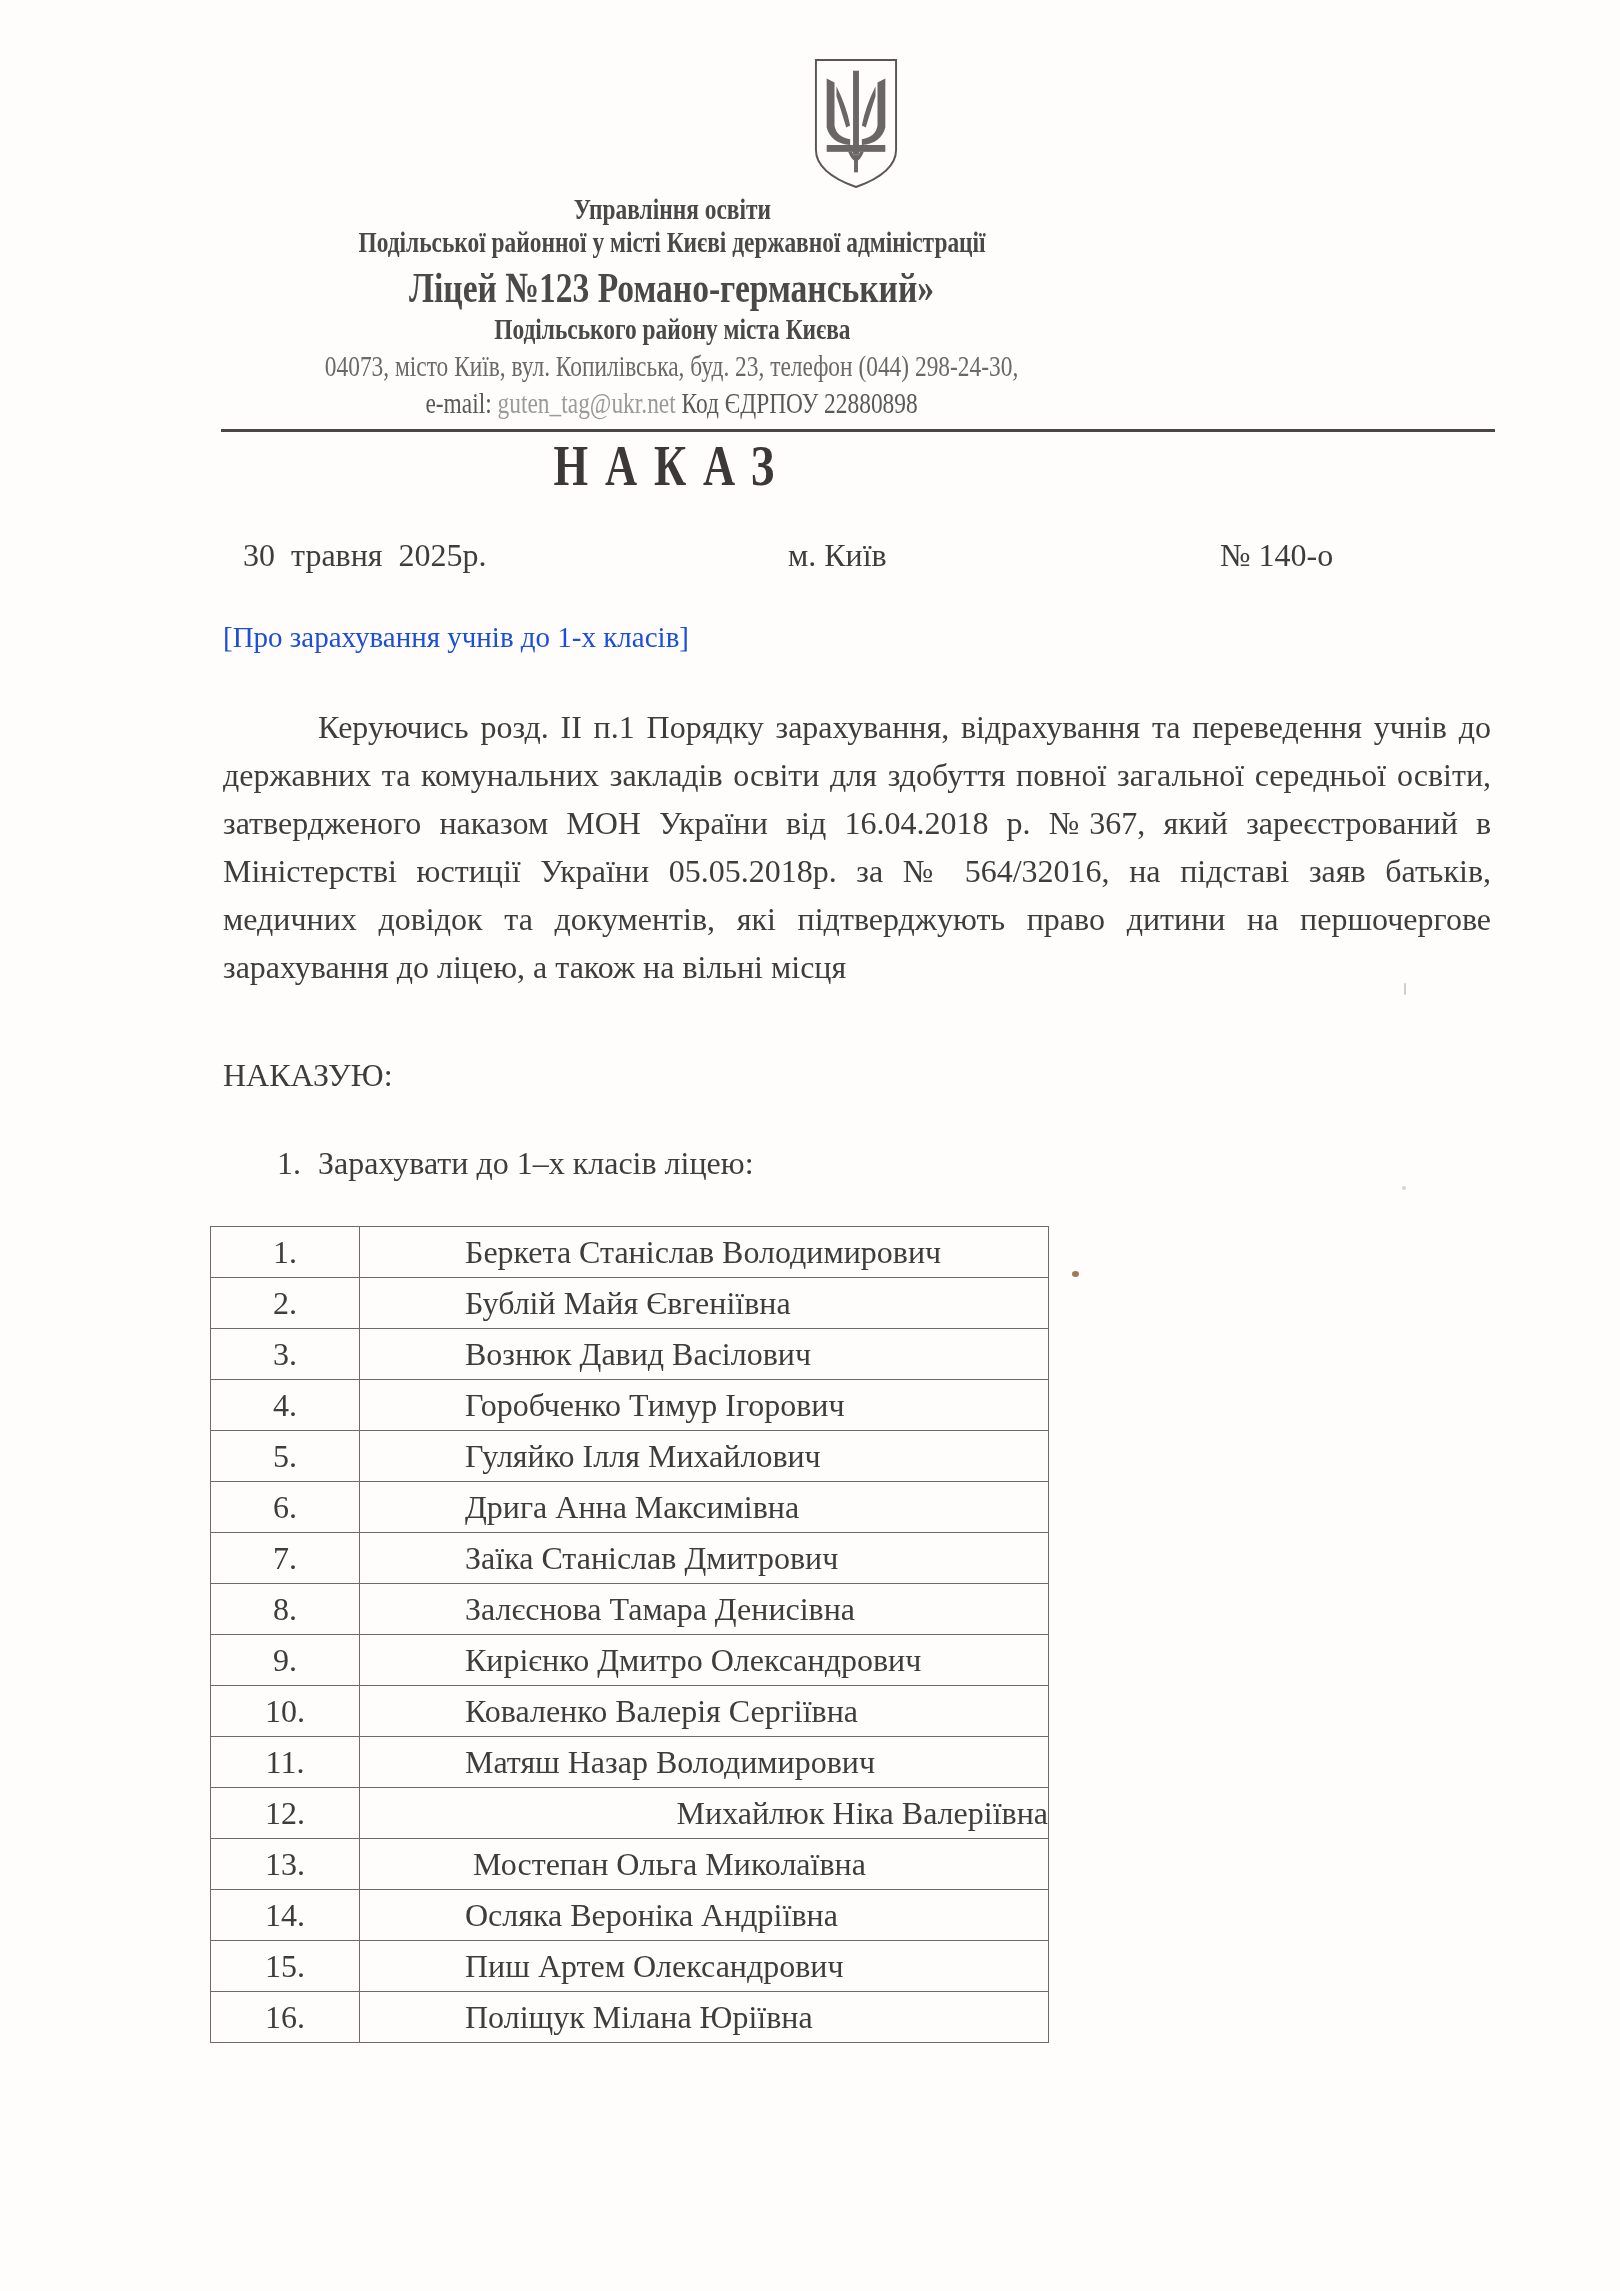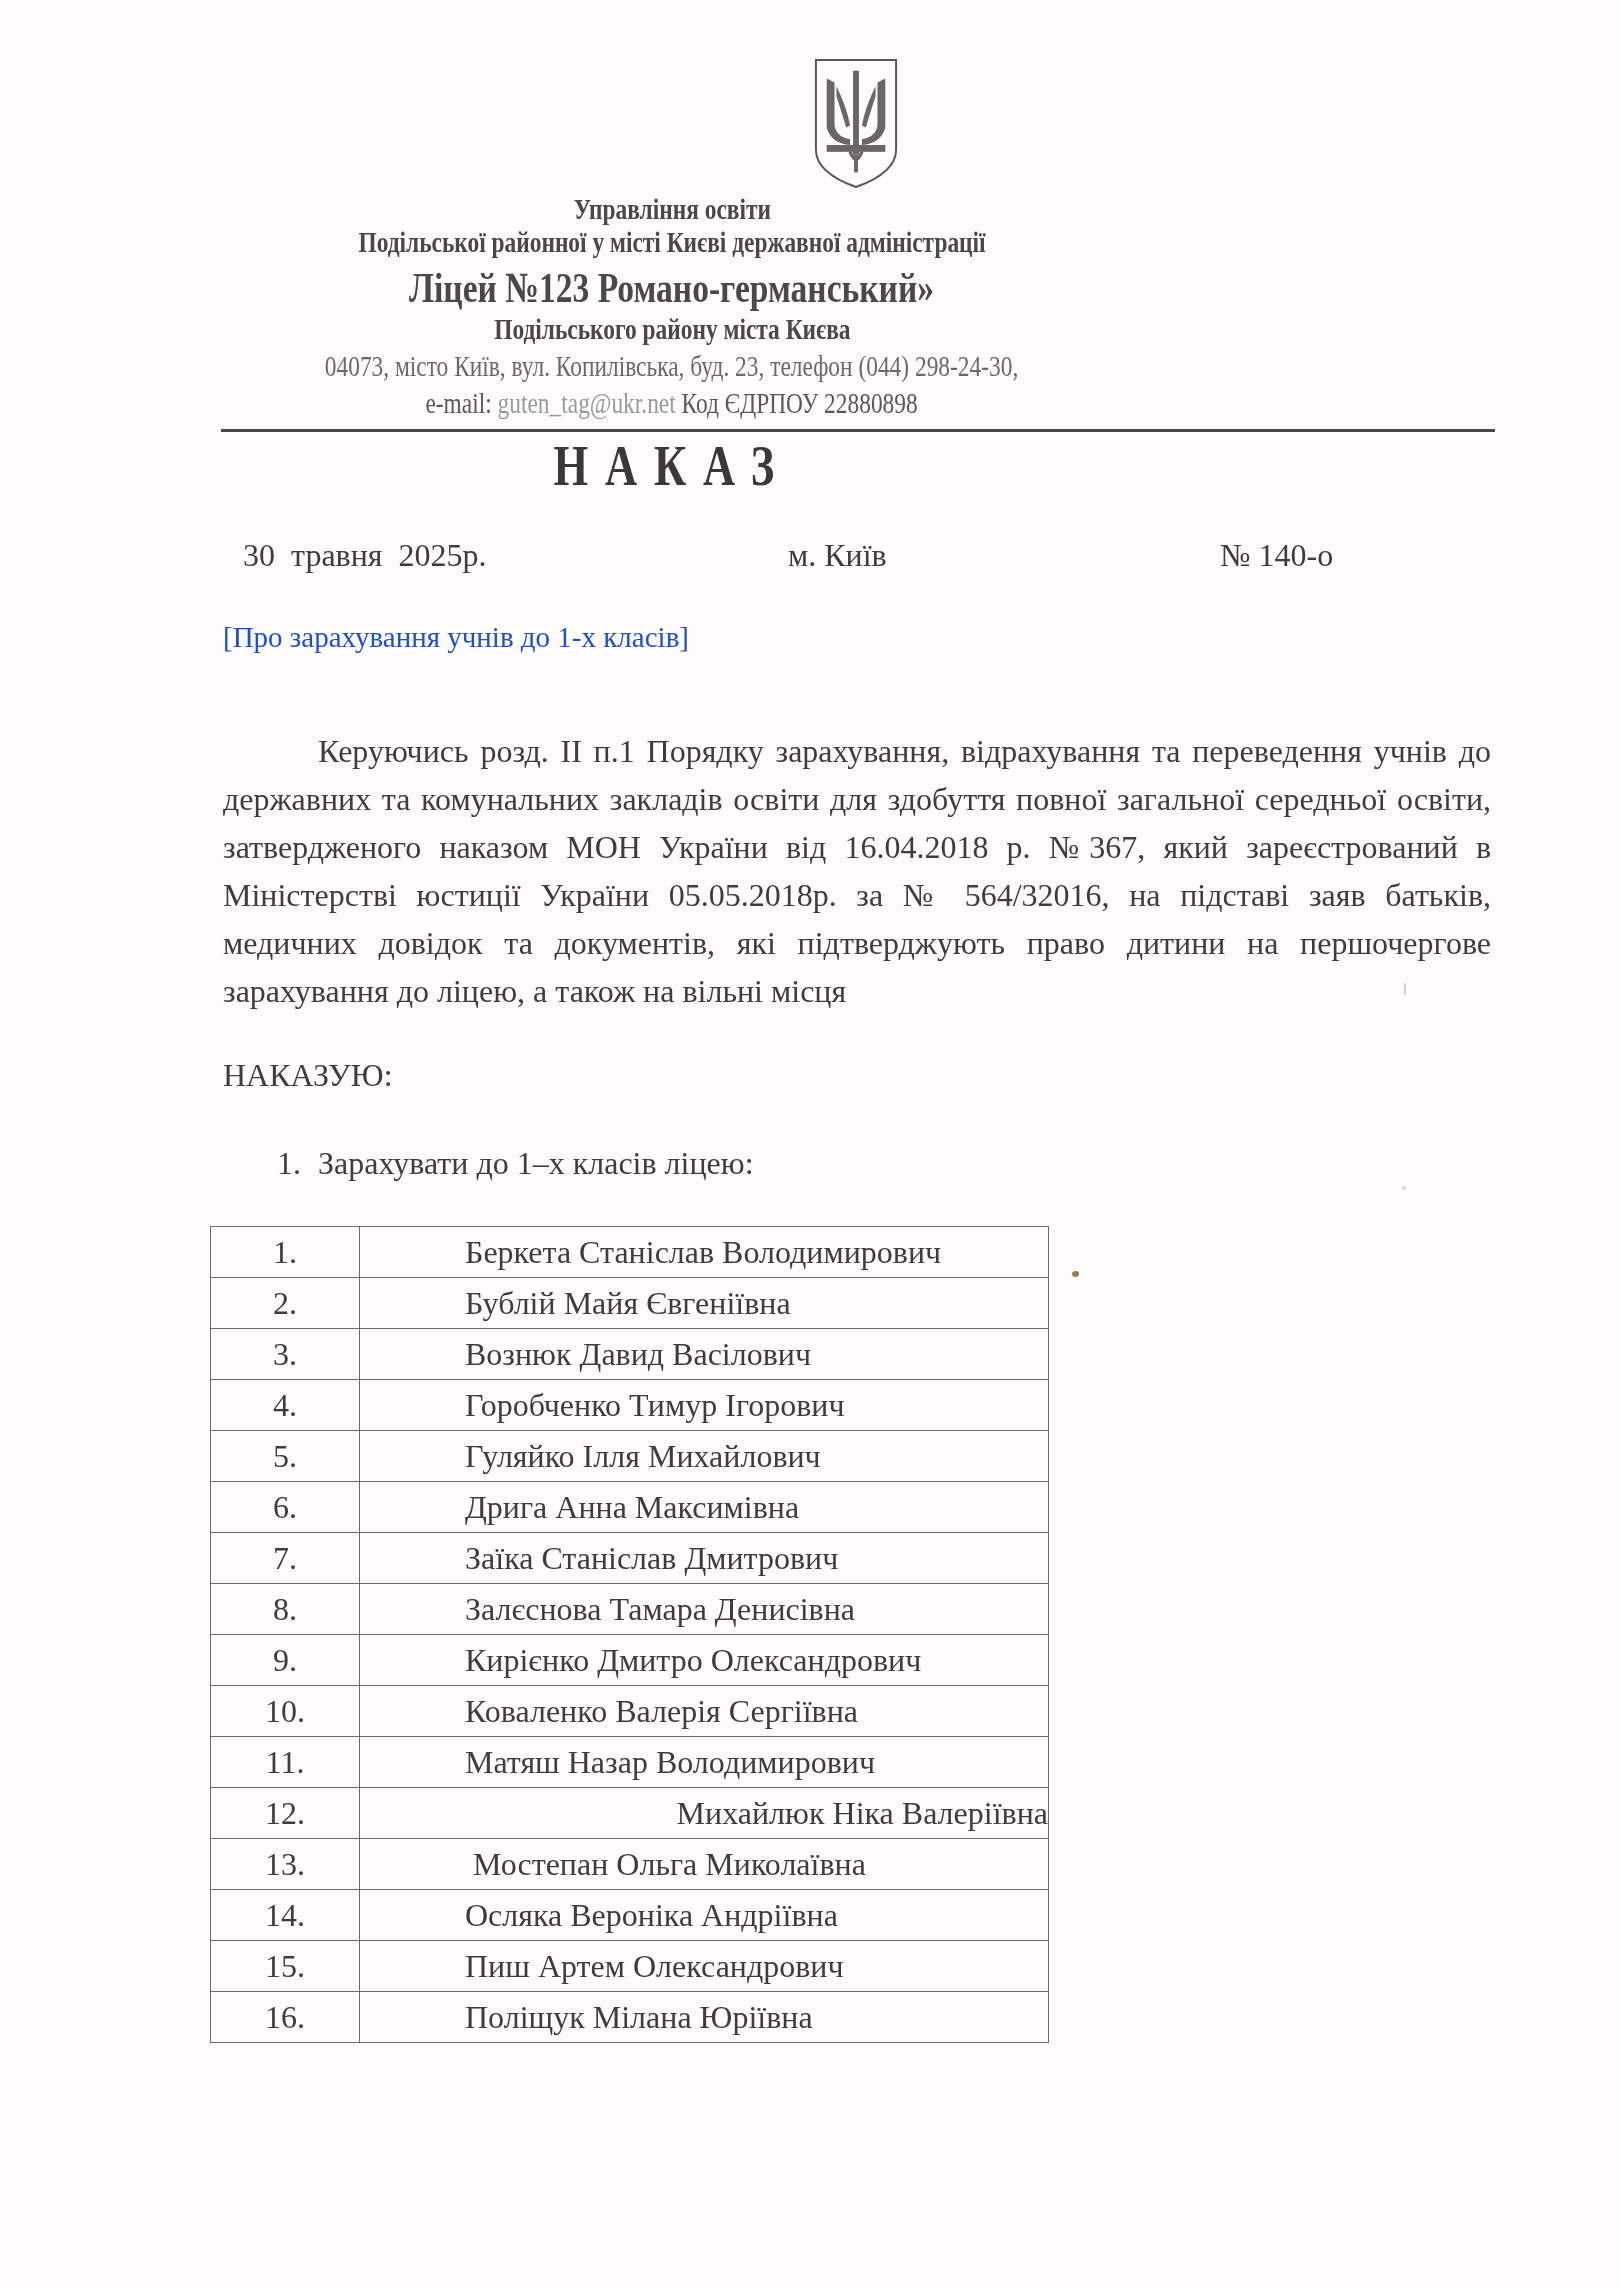--- a/index.html
+++ b/index.html
@@ -36,21 +36,21 @@
   #date-row { top: 537px; font-size: 32px; color: #3e3c3c; }
   #date-left { left: 243px; }
   #date-city { left: 788px; }
   #date-num { left: 1208px; margin-left: 12px; }
 
   #subject { left: 223px; top: 621px; font-size: 29px; color: #1d4ed8; }
 
   #body-para {
     left: 223px; top: 703px; width: 1268px;
     font-size: 32px; line-height: 48px; text-align: justify;
-    text-indent: 95px; color: #3e3c3c; margin-top: 24px;
+    text-indent: 95px; color: #3e3c3c;
   }
 
   #order-word { left: 223px; top: 1057px; font-size: 32px; color: #3e3c3c; }
   #item1 { left: 277px; top: 1145px; font-size: 32px; color: #3e3c3c; }
   #item1 .num { display: inline-block; width: 41px; }
 
   #students {
     position: absolute; left: 210px; top: 1226px; width: 839px;
     border-collapse: collapse; font-size: 32px; color: #3e3c3c;
   }

